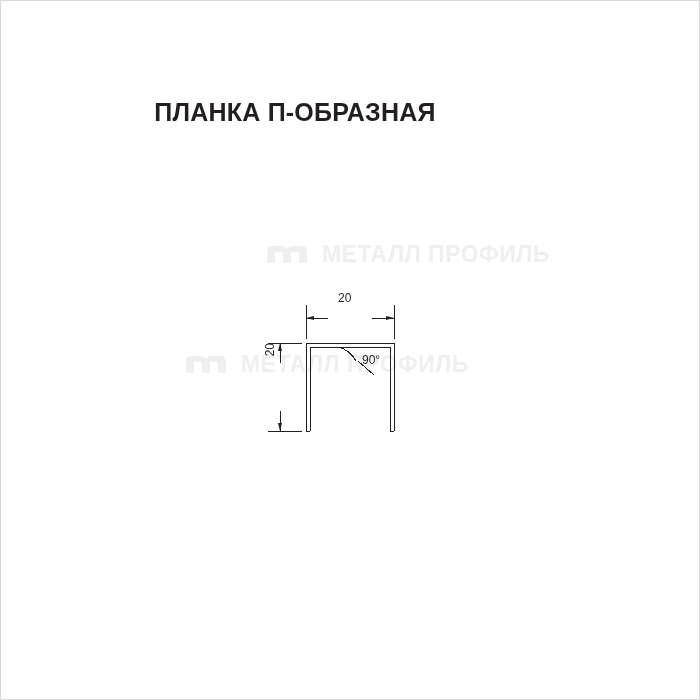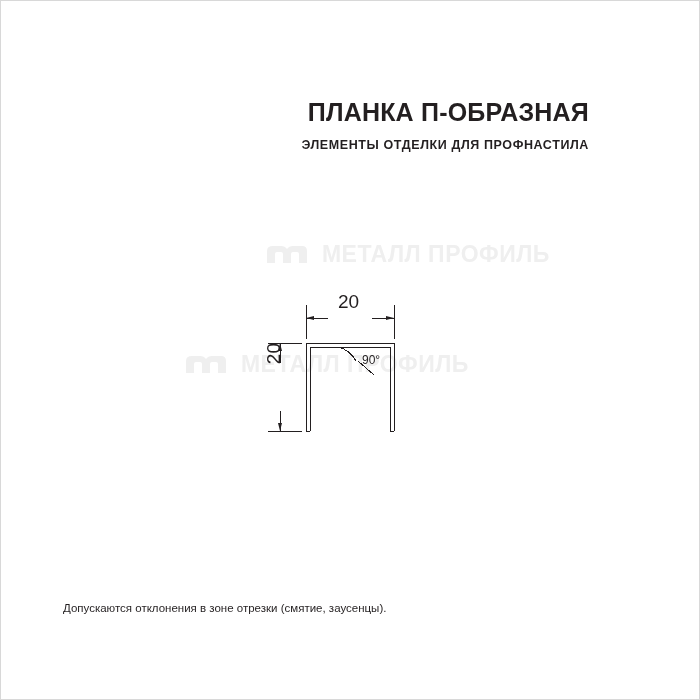--- a/index.html
+++ b/index.html
@@ -21,21 +21,21 @@
     box-sizing: border-box;
     border: 1px solid #d8d8d8;
   }
 
   
   .header {
     position: absolute;
     top: 96px;
     left: 0;
     width: 588px;
-    text-align: right;
+    text-align: center;
   }
   .title-line {
     font-size: 25px;
     font-weight: bold;
     letter-spacing: 0.2px;
     line-height: 31px;
     white-space: nowrap;
   }
   .subtitle {
     margin-top: 10px;
@@ -69,21 +69,21 @@
     position: absolute;
     top: 290px;
     left: 245px;
     width: 220px;
     height: 170px;
   }
   .drawing svg { display: block; }
 
   .dim-label {
     position: absolute;
-    font-size: 19px;
+    font-size: 12px;
     color: #231f20;
   }
   .dim-top { top: 0px; left: 92px; }
   .dim-left {
     top: 52px;
     left: 17px;
     writing-mode: vertical-rl;
     transform: rotate(180deg);
   }
   .angle-label { top: 62px; left: 116px; font-size: 12px; }
@@ -98,21 +98,20 @@
     color: #231f20;
   }
 </style>
 </head>
 <body>
 
 <div class="page">
 
   <div class="header">
     <div class="title-line">ПЛАНКА П-ОБРАЗНАЯ</div>
-    <div class="subtitle">ЭЛЕМЕНТЫ ОТДЕЛКИ ДЛЯ ПРОФНАСТИЛА</div>
   </div>
 
   <div class="wm wm1">
     <svg width="46" height="26" viewBox="0 0 46 26" aria-hidden="true">
       <path d="M3 21 L3 9 Q3 4 9 4 L17 4 Q21 4 23 7 Q25 4 29 4 L38 4 Q43 4 43 9 L43 21 L35 21 L35 12 Q35 10 33 10 L29 10 Q27 10 27 12 L27 21 L19 21 L19 12 Q19 10 17 10 L13 10 Q11 10 11 12 L11 21 Z" fill="#efefef"></path>
     </svg>
     <span class="wm-text">МЕТАЛЛ ПРОФИЛЬ</span>
   </div>
 
   <div class="wm wm2">
@@ -156,16 +155,15 @@
         <polygon points="34,140 32,132 36,132"></polygon>
       </g>
     </svg>
 
     <div class="dim-label dim-top">20</div>
     <div class="dim-label dim-left">20</div>
     <div class="dim-label angle-label">90°</div>
   </div>
 
   <div class="footer">
-    <div>Допускаются отклонения в зоне отрезки (смятие, заусенцы).</div>
   </div>
 
 </div>
 
 </body></html>

